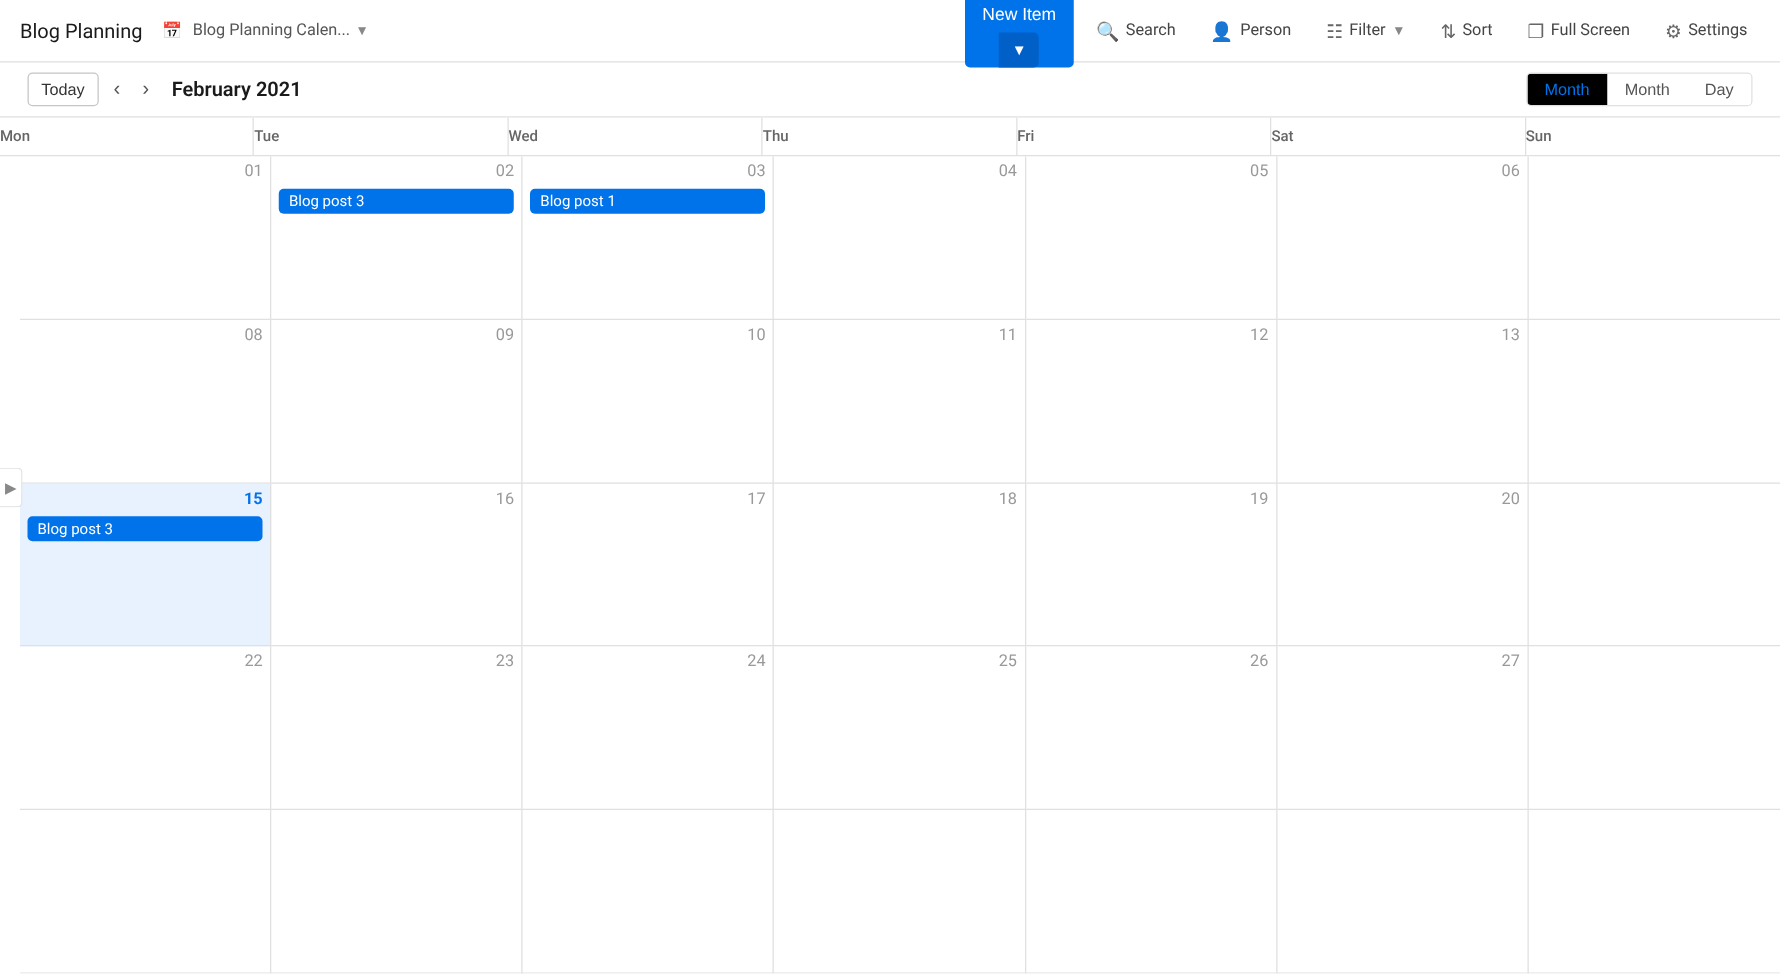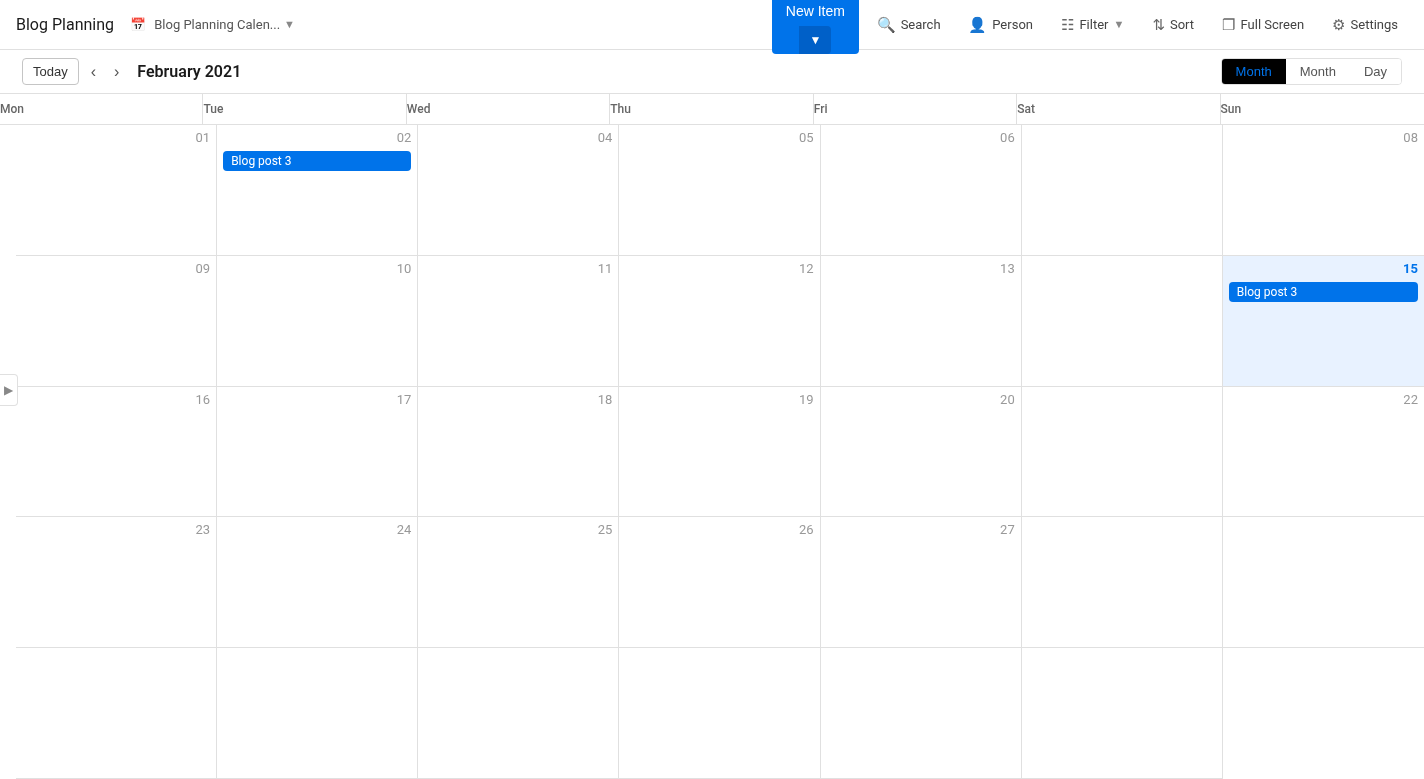--- a/index.html
+++ b/index.html
@@ -289,20 +289,24 @@
 
   <div class="calendar-grid" id="calendar-grid">
   <div class="cal-cell">
         <div class="cal-date">01</div>
       </div>
       <div class="cal-cell">
         <div class="cal-date">02</div>
         <div class="cal-event">Blog post 3</div>
       </div>
       <div class="cal-cell">
+        <div class="cal-date">03</div>
+        <div class="cal-event">Blog post 1</div>
+      </div>
+      <div class="cal-cell">
         <div class="cal-date">04</div>
       </div>
       <div class="cal-cell">
         <div class="cal-date">05</div>
       </div>
       <div class="cal-cell">
         <div class="cal-date">06</div>
       </div>
       <div class="cal-cell"></div>
       <div class="cal-cell">

